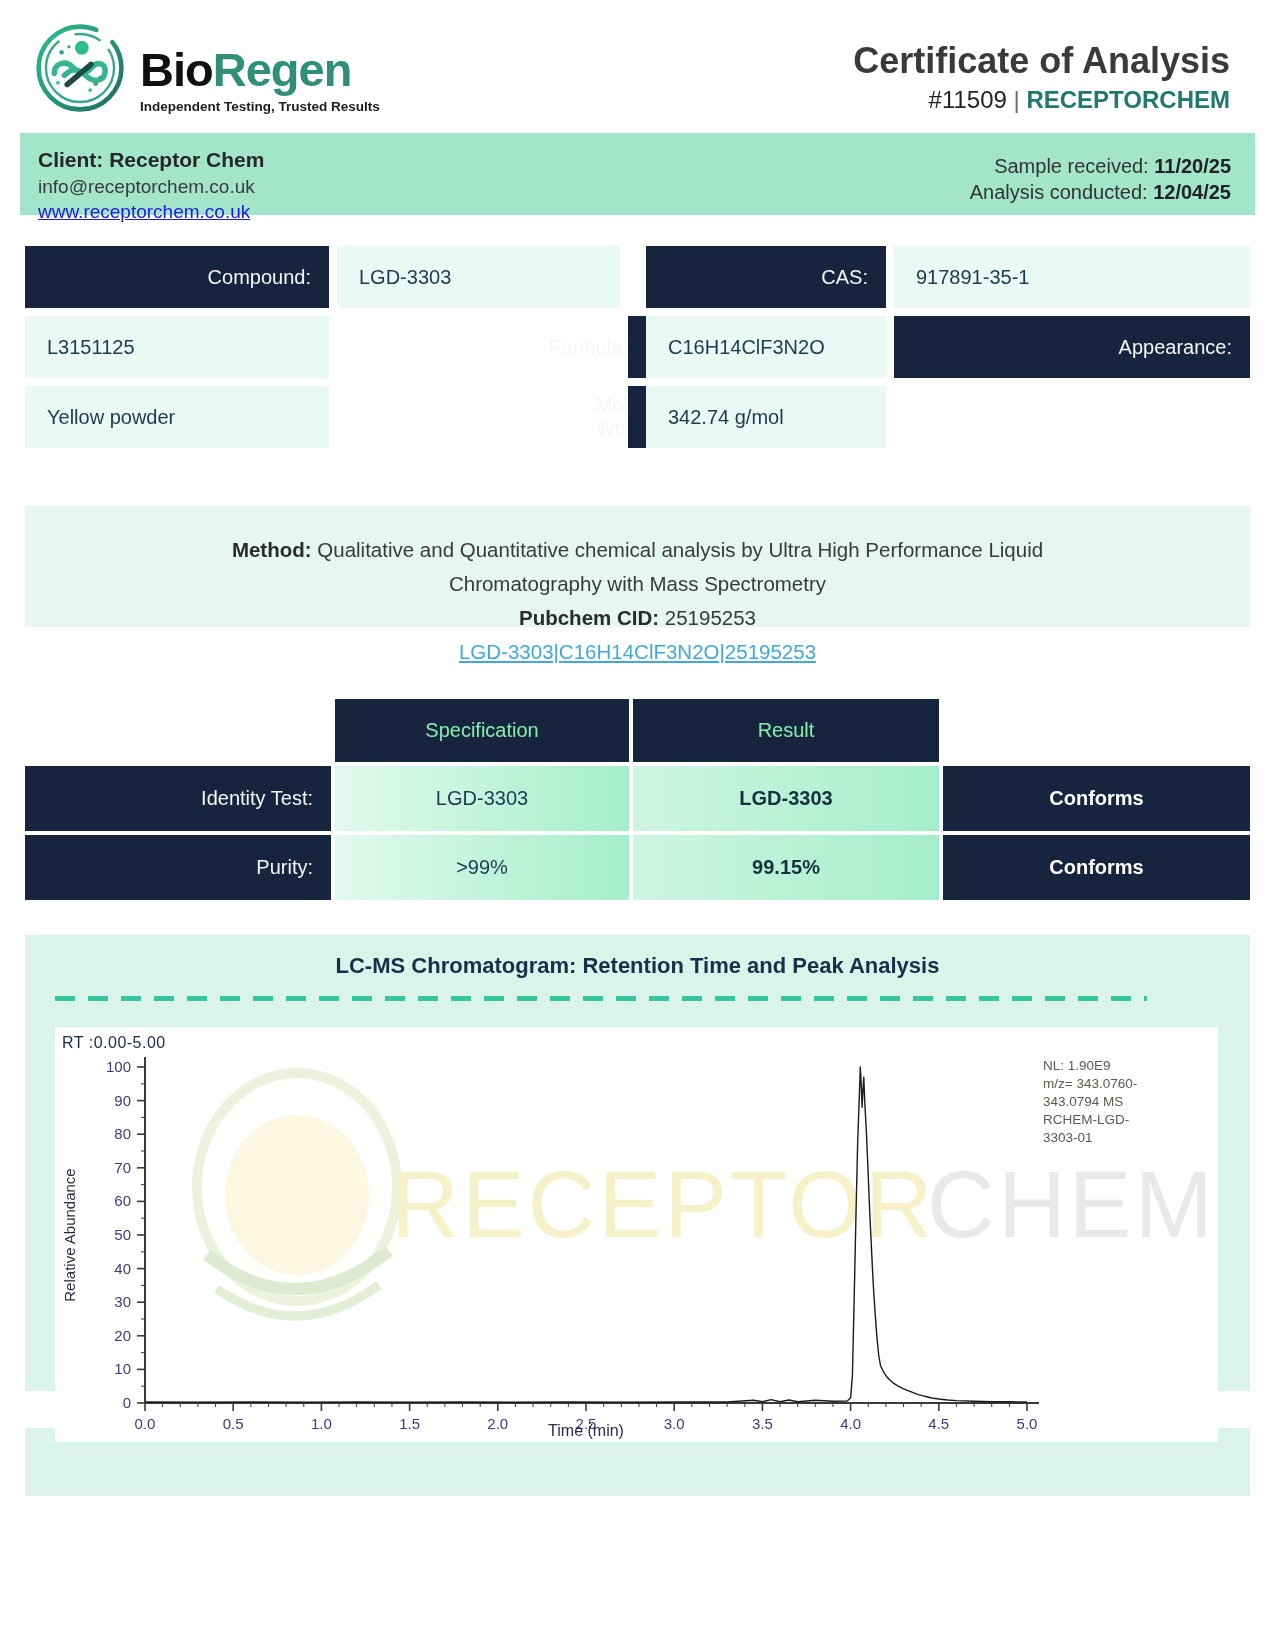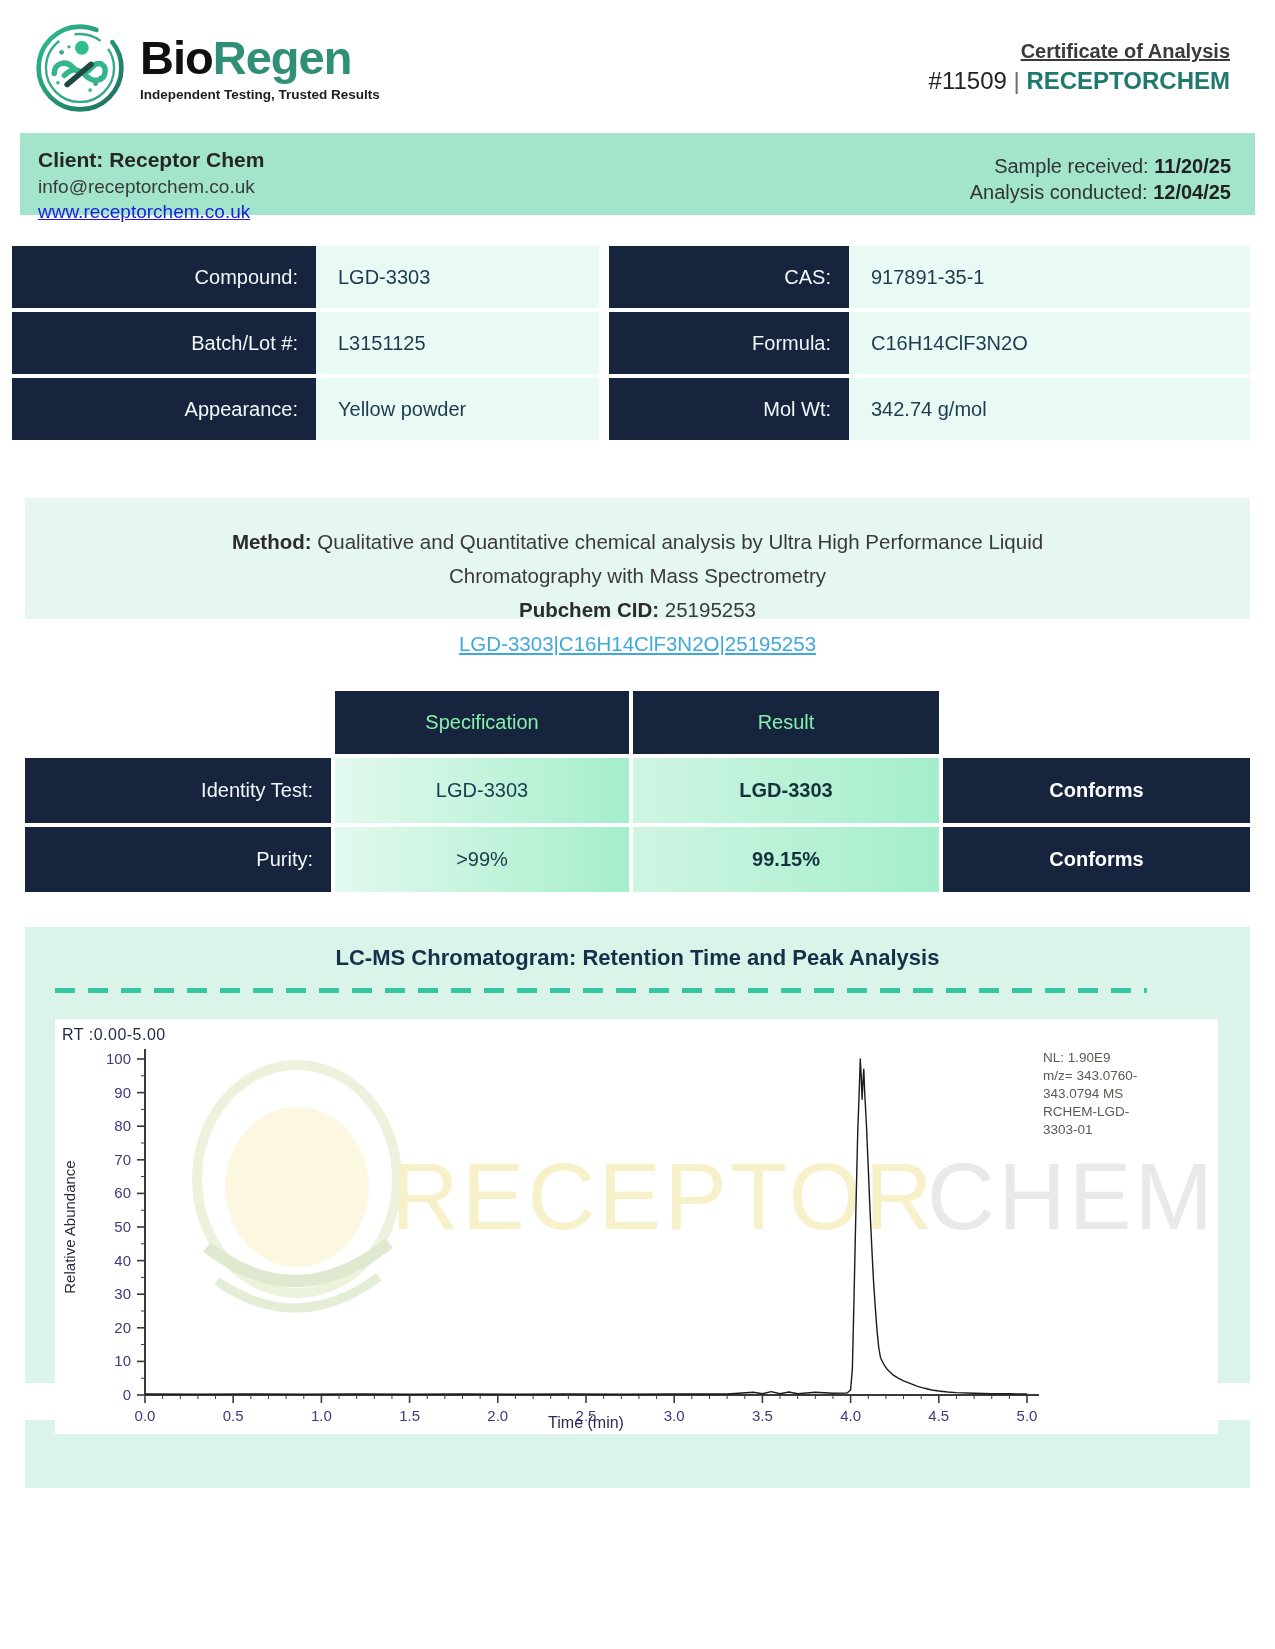--- a/index.html
+++ b/index.html
@@ -5,46 +5,46 @@
   * { box-sizing: border-box; }
   html,body { margin:0; padding:0; }
   body {
     width:1275px; height:1649px; background:#ffffff; overflow:hidden;
     font-family:"Liberation Sans", sans-serif; color:#2e2e2e;
   }
 
   
   .header { display:flex; justify-content:space-between; align-items:flex-start;
             padding:22px 45px 0 34px; height:114px; }
-  .brand { display:flex; align-items:center; gap:14px; }
+  .brand { display:flex; align-items:flex-end; gap:14px; }
   .brand-logo { width:92px; height:92px; }
   .brand-name { font-size:47px; font-weight:bold; letter-spacing:-1px; line-height:1; }
   .brand-bio { color:#101010; }
   .brand-regen { color:#2f8f77; }
   .brand-tagline { font-size:13.5px; font-weight:bold; color:#1d1d1d; margin-top:6px; }
   .cert-block { text-align:right; padding-top:18px; }
-  .cert-title { font-size:20px; font-weight:bold; color:#3a3a3a;text-decoration:underline; }
+  .cert-title { font-size:36px; font-weight:bold; color:#3a3a3a; }
   .cert-sub { font-size:24px; margin-top:4px; color:#2f2f2f; }
   .cert-num { font-weight:normal; color:#232323; }
   .cert-sep { color:#6b6b6b; }
   .cert-brand { font-weight:bold; color:#1f7a6d; }
 
   
   .client-bar { margin:19px 20px 0 20px; background:#a2e5ca; height:82px;
                 display:flex; justify-content:space-between; padding:15px 24px 0 18px; }
   .client-name { font-size:21px; font-weight:bold; color:#262626; }
   .client-email { font-size:19px; color:#3a3a3a; margin-top:4px; }
   .client-site { font-size:19px; margin-top:3px; }
   .client-site a { color:#1c1ce0; text-decoration:underline; }
   .dates { text-align:right; font-size:20px; color:#333; padding-top:5px; line-height:26px; }
   .dates b { color:#222; }
 
   
-  .compound-table { margin:31px 25px 0 12px; display:grid;
-    grid-template-columns:304px 283px 10px 240px 1fr; grid-auto-rows:62px; row-gap:4px; }
+  .compound-table { margin:31px 25px 0 25px; display:grid;
+    grid-template-columns:304px 283px 10px 240px 1fr; grid-auto-rows:62px; row-gap:4px;gap:8px; }
   .cell-label { background:#16243d; color:#f4f7fa; font-size:20px;
     display:flex; align-items:center; justify-content:flex-end; padding-right:18px; }
   .cell-value { background:#e9f9f3; color:#1c3b4e; font-size:20px;
     display:flex; align-items:center; padding-left:22px; }
   .cell-gap { background:#ffffff; }
 
   
   .method { margin:58px 25px 0 25px; background:#e5f7f0; height:121px;
             text-align:center; padding-top:27px; font-size:20.5px; color:#3a3a3a; line-height:34px; }
   .method b { color:#2b2b2b; }
@@ -129,21 +129,20 @@
   </div>
 </div>
 
 <div class="compound-table">
   <div class="cell-label">Compound:</div>
   <div class="cell-value">LGD-3303</div>
   <div class="cell-gap"></div>
   <div class="cell-label">CAS:</div>
   <div class="cell-value">917891-35-1</div>
 
-  <div class="cell-label">Batch/Lot #:</div>
   <div class="cell-value">L3151125</div>
   <div class="cell-gap"></div>
   <div class="cell-label">Formula:</div>
   <div class="cell-value">C16H14ClF3N2O</div>
 
   <div class="cell-label">Appearance:</div>
   <div class="cell-value">Yellow powder</div>
   <div class="cell-gap"></div>
   <div class="cell-label">Mol Wt:</div>
   <div class="cell-value">342.74 g/mol</div>

